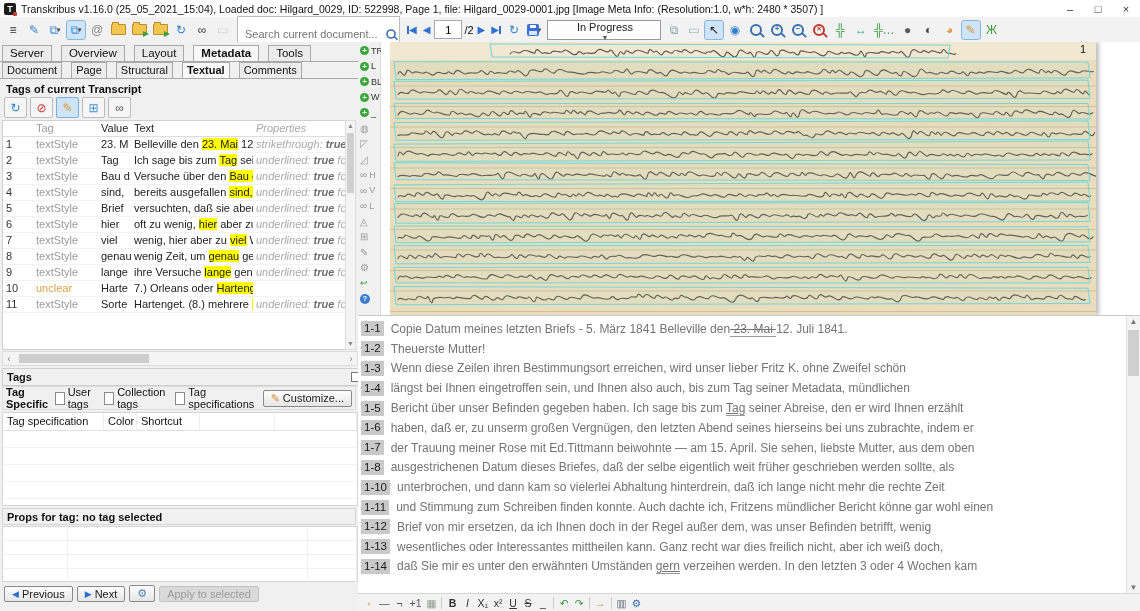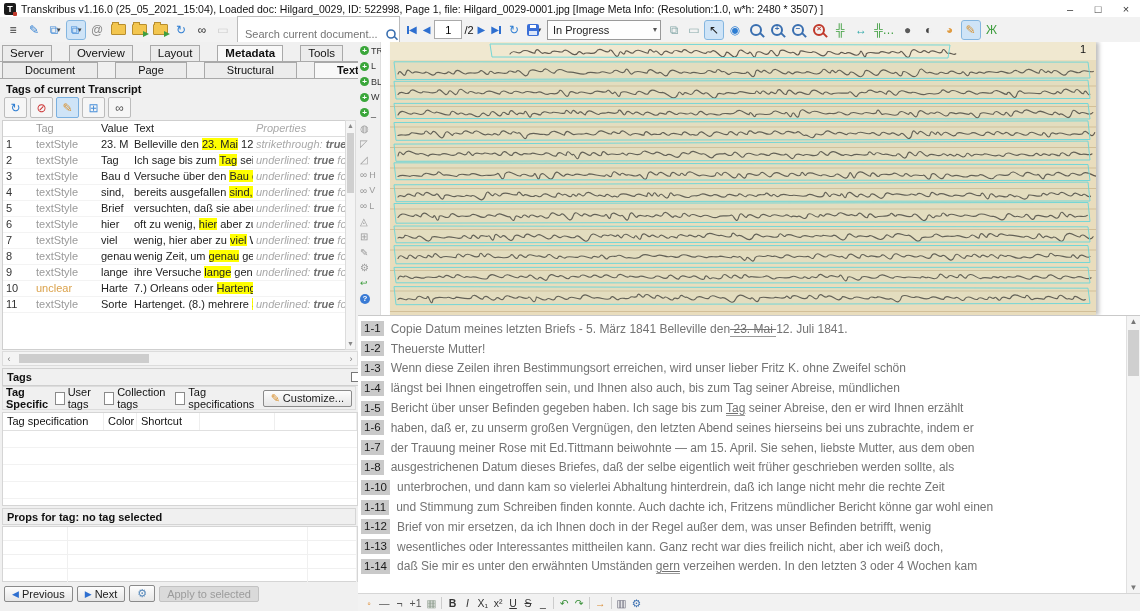--- a/index.html
+++ b/index.html
@@ -32,29 +32,29 @@
   .magnifier{width:8px;height:8px;border:2px solid #3a6fb0;border-radius:50%;position:relative;display:inline-block;}
   .magnifier::after{content:'';position:absolute;width:6px;height:2px;background:#3a6fb0;transform:rotate(45deg);right:-5px;bottom:-2px;}
   .magnifier i{position:absolute;left:0;top:-2px;width:8px;text-align:center;font-style:normal;font-size:8px;font-weight:bold;color:#3a6fb0;}
   .magnifier.red{border-color:#c0392b;} .magnifier.red::after{background:#c0392b;} .magnifier.red i{color:#c0392b;}
   .search-box{display:flex;align-items:center;background:#fff;border:1px solid #bbb;height:17px;margin:0 3px;padding:8px 2px 0 5px;}
   .search-box input{border:none;outline:none;width:138px;font-size:11px;font-family:"Liberation Sans",sans-serif;color:#333;}
   .page-input{width:22px;height:15px;border:1px solid #aaa;text-align:center;font-size:11px;font-family:"Liberation Sans",sans-serif;}
   .nav-btn{display:inline-flex;align-items:center;color:#2e6fd0;font-size:10px;padding:0 2px;}
   .nav-bar{display:inline-block;width:2px;height:8px;background:#2e6fd0;}
   .status-select{display:flex;align-items:center;justify-content:space-between;width:104px;height:18px;border:1px solid #999;
-    background:#fdfdfd;padding:0 3px 0 5px;font-size:11px;color:#222;margin:0 2px;}
+    background:#fdfdfd;padding:0 3px 0 5px;font-size:11px;color:#222;margin:0 2px;flex-direction:column;}
   .status-select .caret{font-size:8px;color:#555;}
   
   .left-panel{position:absolute;left:0;top:42px;width:358px;bottom:0;background:#f0f0f0;border-right:1px solid #c9c9c9;}
-  .tabrow{position:absolute;left:0;right:0;display:flex;align-items:flex-end;gap:16px;padding-left:2px;border-bottom:1px solid #a9a9a9;}
+  .tabrow{position:absolute;left:0;right:0;display:flex;align-items:flex-end;gap:8px;padding-left:2px;border-bottom:1px solid #a9a9a9;}
   .tabrow .tab{border:1px solid #a9a9a9;border-bottom:none;background:#ececec;padding:1px 7px 2px;margin-right:1px;font-size:11.5px;}
   .tabrow .tab.active{background:#f8f8f8;font-weight:bold;}
   #tabs-main{top:2px;height:17px;} #tabs-sub{top:20px;height:16px;}
-  #tabs-sub .tab{font-size:11px;padding:1px 22px 2px;}
+  #tabs-sub .tab{font-size:11px;padding:1px 4px 2px;}
   .sect-title{position:absolute;left:6px;top:41px;font-weight:bold;font-size:11px;}
   .mini-toolbar{position:absolute;left:4px;top:55px;display:flex;gap:3px;}
   .mini-btn{width:21px;height:19px;border:1px solid #bcbcbc;background:#f6f6f6;display:flex;align-items:center;justify-content:center;font-size:12px;border-radius:2px;}
   .mini-btn.sel{background:#cfe4f7;border-color:#7ab0e0;}
   
   .tag-table{position:absolute;left:2px;top:78px;width:345px;height:228px;background:#fff;border:1px solid #cfcfcf;overflow:hidden;}
   .tt-row{display:flex;height:15px;line-height:15px;border-bottom:1px solid #f3f3f3;}
   .tt-row.hdr{border-bottom:1px solid #ddd;font-size:11px;color:#222;}
   .tt-c{padding-left:3px;overflow:hidden;white-space:nowrap;flex-shrink:0;}
   .c-num{width:27px;color:#333;} .c-tag{width:62px;color:#9a9a9a;} .c-tag.unclear{color:#dba24b;}
@@ -568,21 +568,21 @@
         <div class="tline">
           <span class="lnum">1-2</span>
           <span class="ltext"><span>Theuerste Mutter!</span></span>
         </div>
         <div class="tline">
           <span class="lnum">1-3</span>
           <span class="ltext"><span>Wenn diese Zeilen ihren Bestimmungsort erreichen, wird unser lieber Fritz K. ohne Zweifel schön</span></span>
         </div>
         <div class="tline">
           <span class="lnum">1-4</span>
-          <span class="ltext"><span>längst bei Ihnen eingetroffen sein, und Ihnen also auch, bis zum Tag seiner Abreise, mündlichen</span></span>
+          <span class="ltext"><span>längst bei Ihnen eingetroffen sein, und Ihnen also auch, bis zum Tag seiner Metadata, mündlichen</span></span>
         </div>
         <div class="tline">
           <span class="lnum">1-5</span>
           <span class="ltext"><span>Bericht über unser Befinden gegeben haben. Ich sage bis zum </span><span class="un">Tag</span><span> seiner Abreise, den er wird Ihnen erzählt</span></span>
         </div>
         <div class="tline">
           <span class="lnum">1-6</span>
           <span class="ltext"><span>haben, daß er, zu unserm großen Vergnügen, den letzten Abend seines hierseins bei uns zubrachte, indem er</span></span>
         </div>
         <div class="tline">

